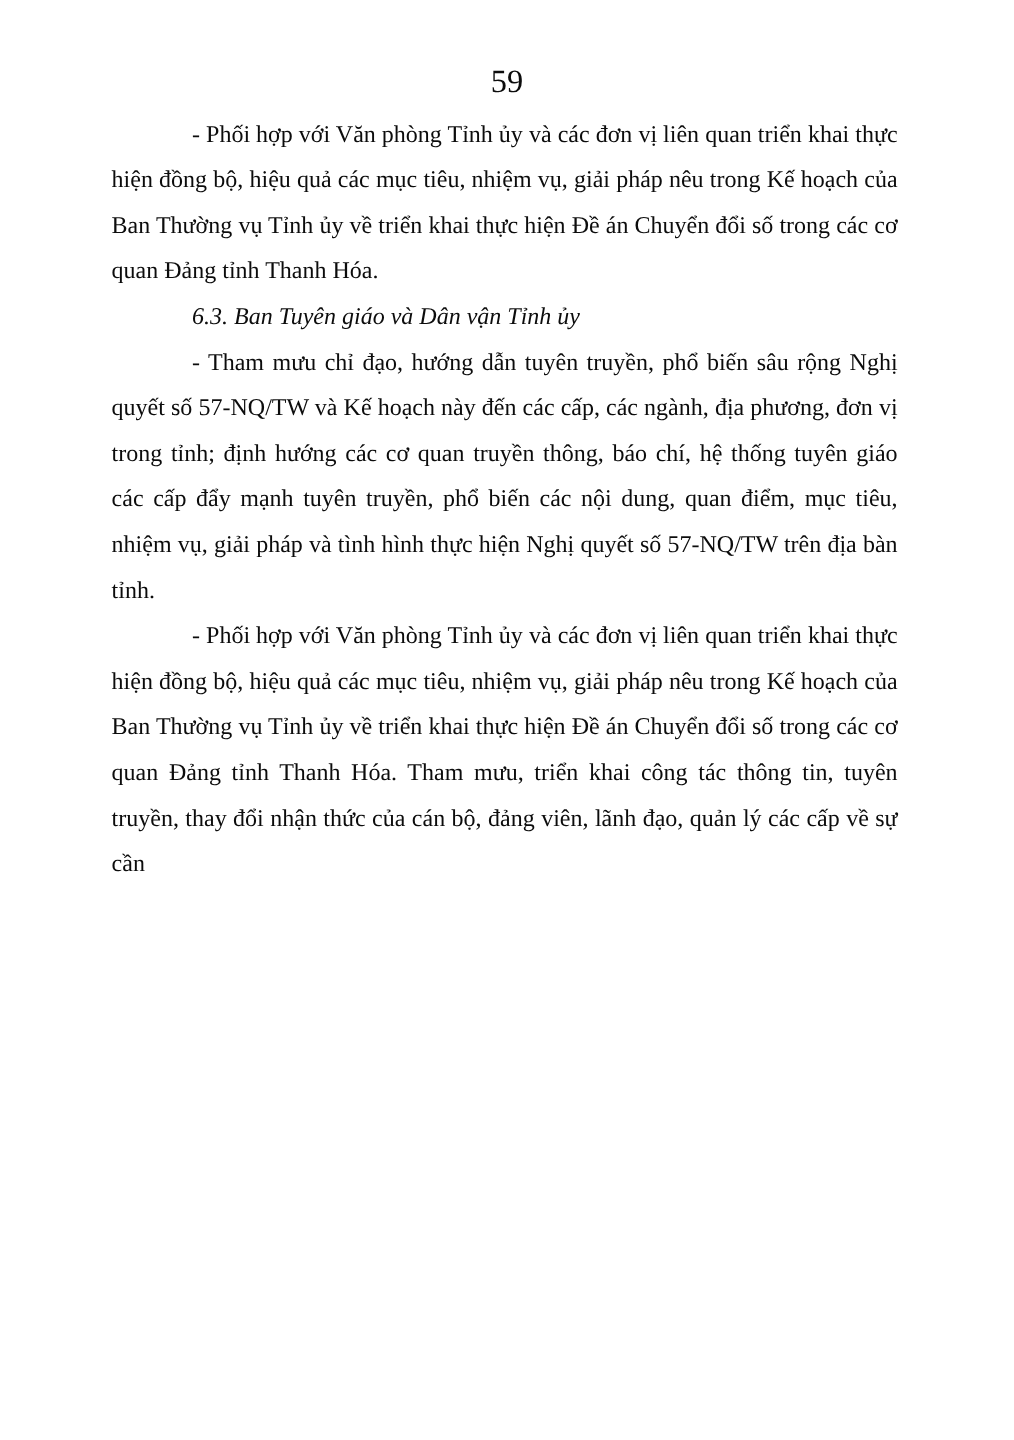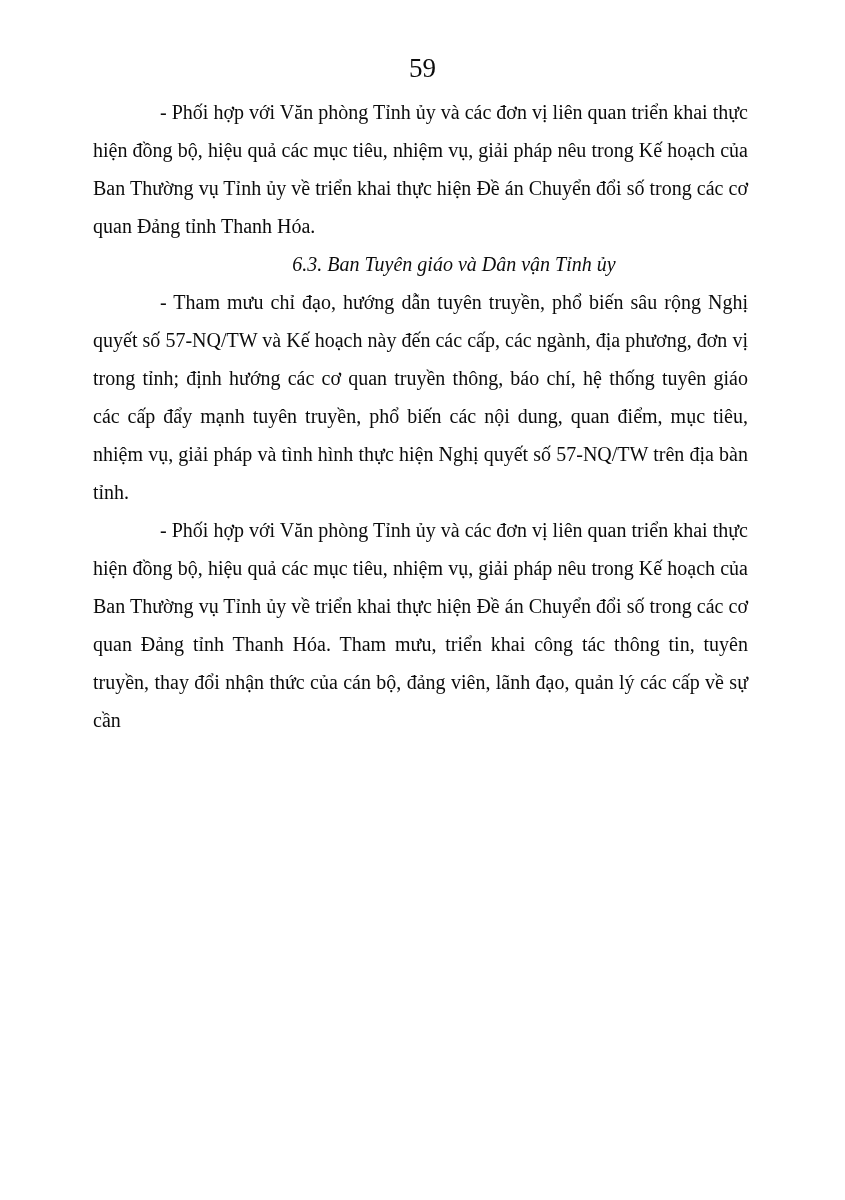--- a/index.html
+++ b/index.html
@@ -35,21 +35,21 @@
     text-align: justify;
     text-justify: inter-word;
   }
   .text-block p {
     margin: 0;
     padding: 0;
     text-indent: 67px;
   }
   .section-heading {
     font-style: italic;
-    text-align: center;
+    text-align: left;
   }
 </style>
 </head>
 <body>
 
 <div class="page">
 
   <div class="page-number">59</div>
 
   <div class="text-block">

